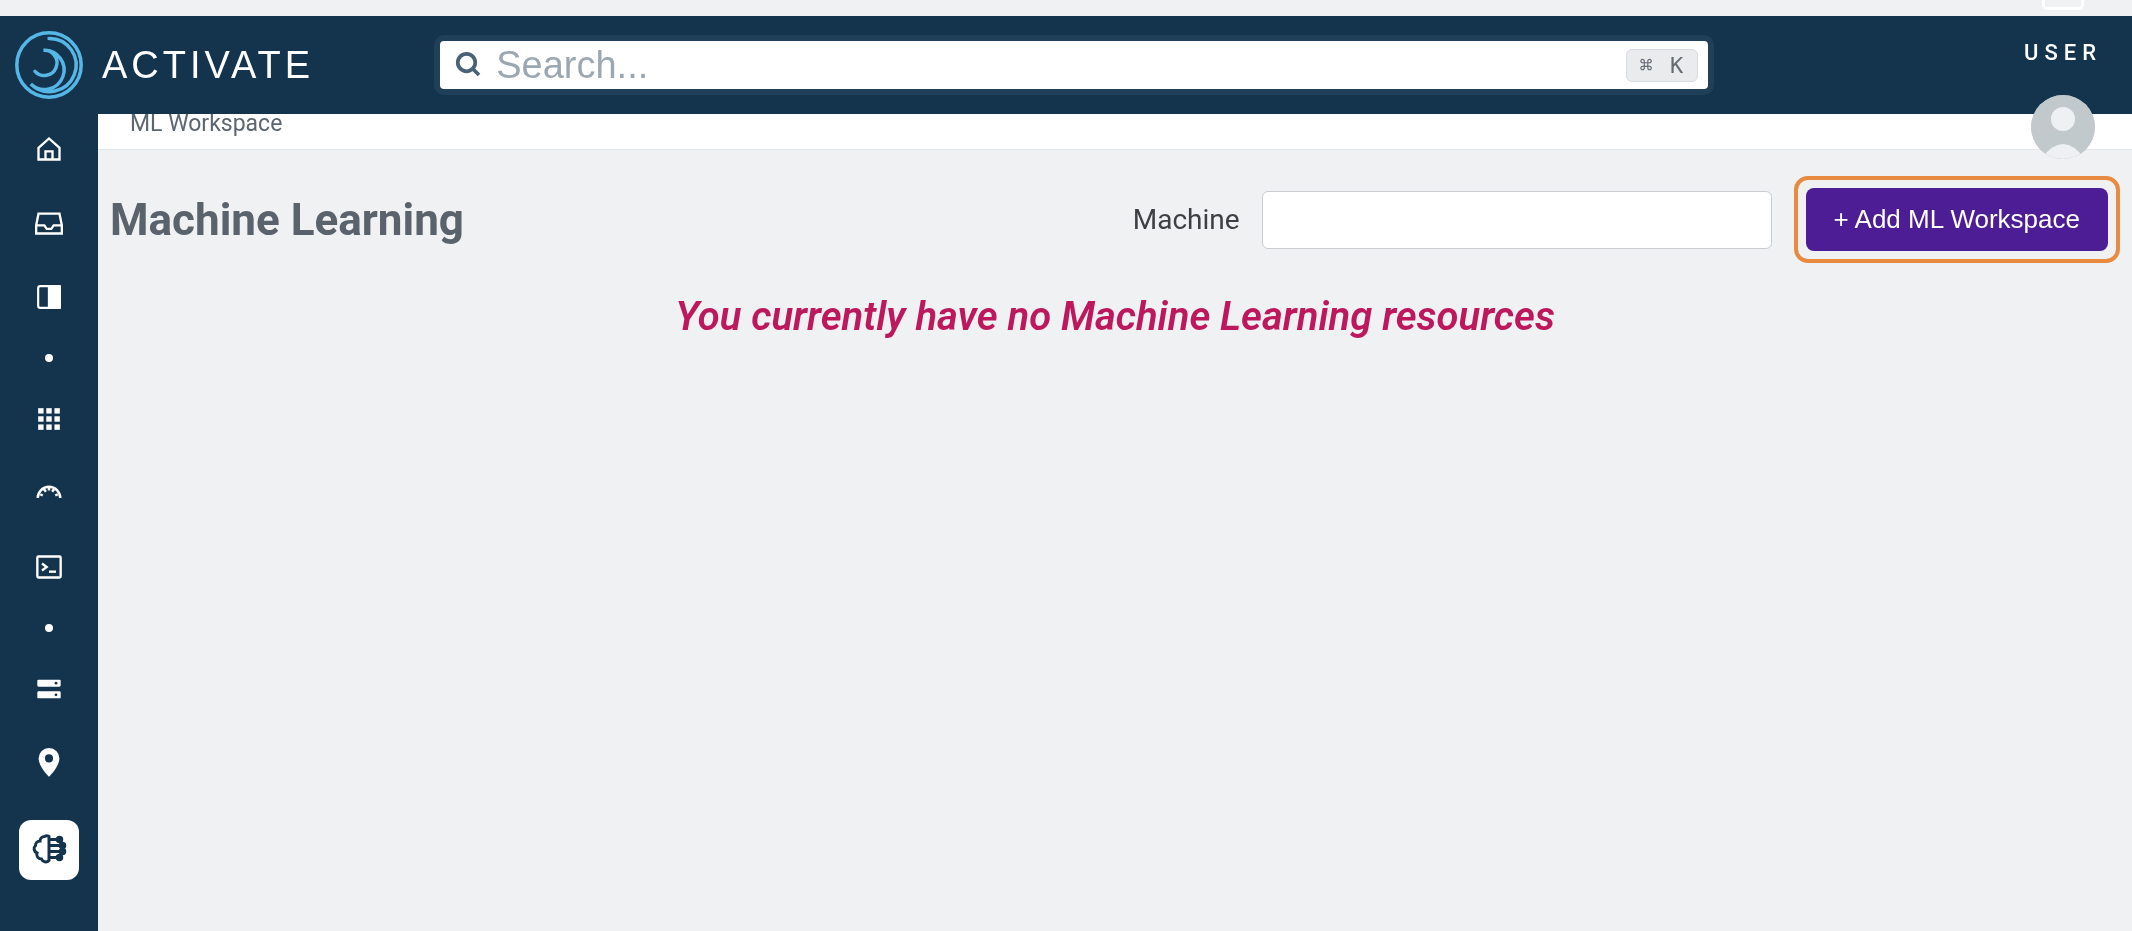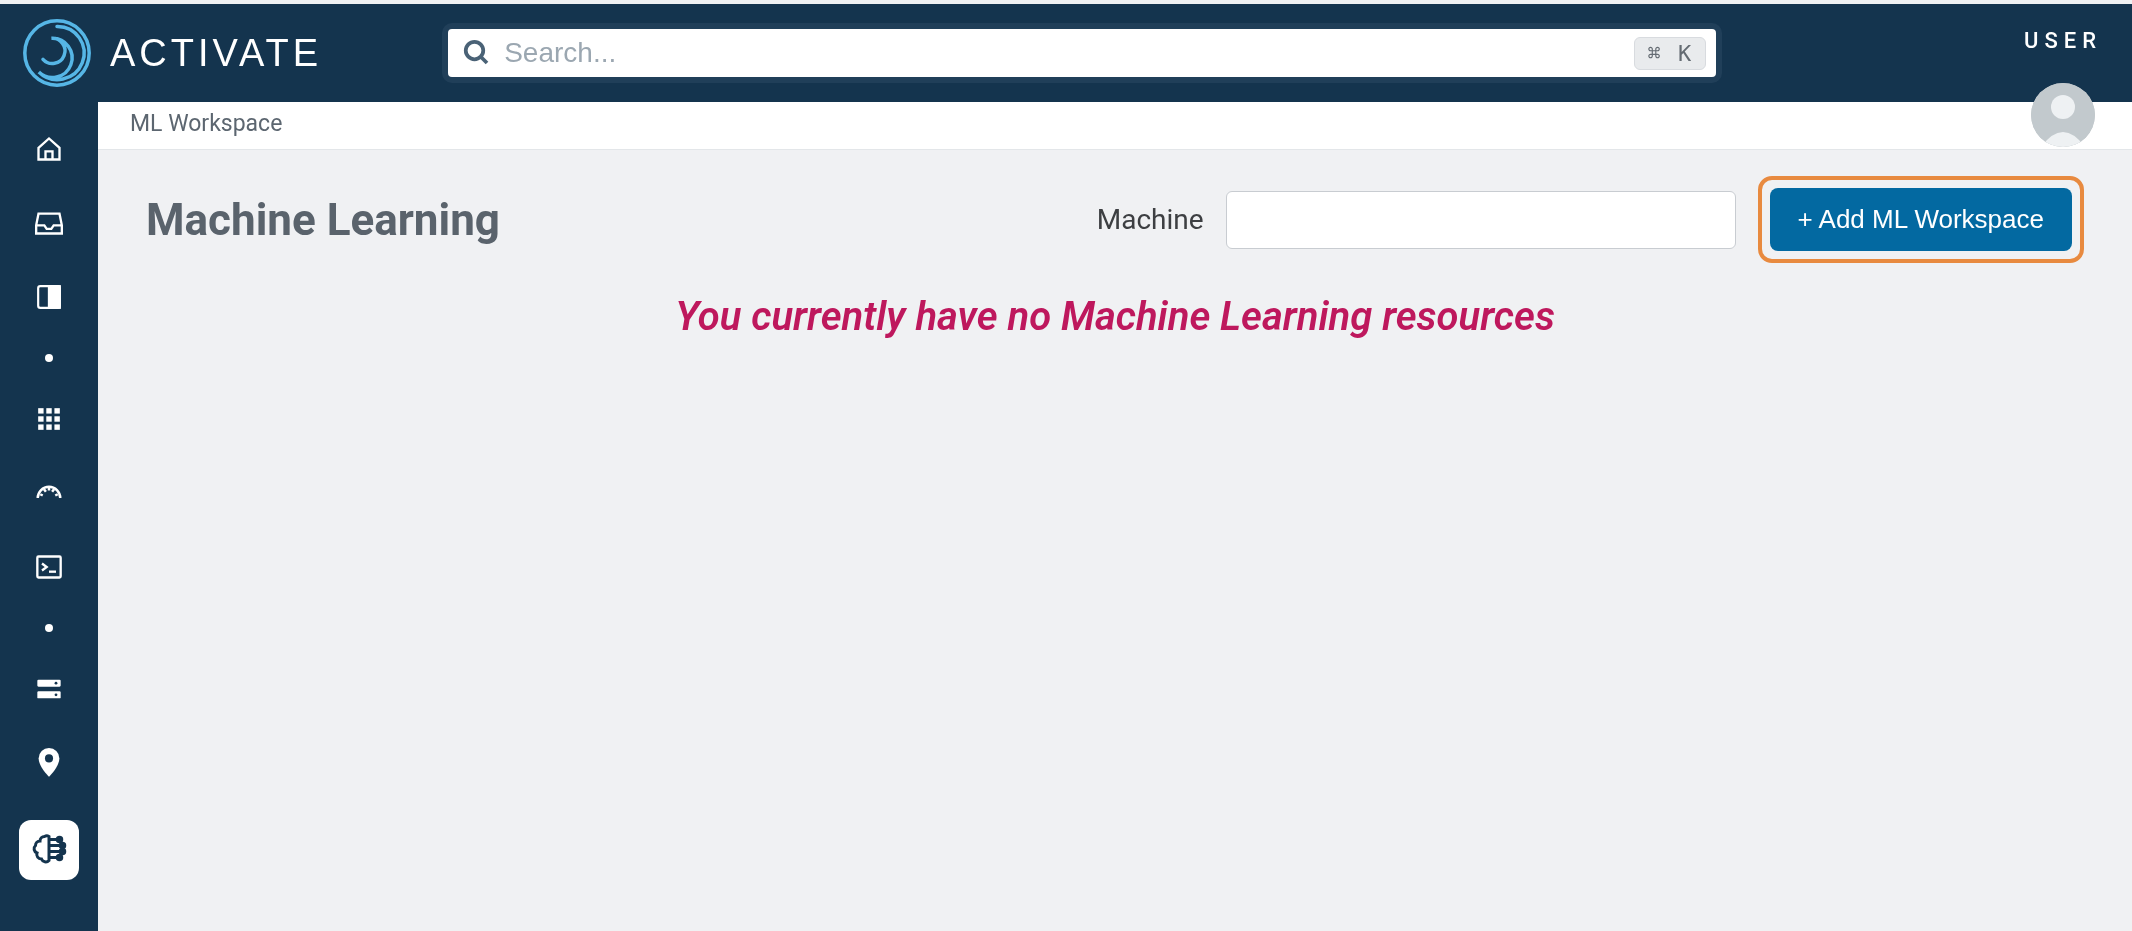--- a/index.html
+++ b/index.html
@@ -5,27 +5,27 @@
     * { margin: 0; padding: 0; box-sizing: border-box; }
     body {
       font-family: -apple-system, BlinkMacSystemFont, "Segoe UI", Roboto, "Helvetica Neue", Arial, sans-serif;
       background: #f0f1f3;
       overflow: hidden;
       width: 2132px;
       height: 931px;
     }
     
     .header {
-      position: fixed; top:4px; left:0; right:0;
+      position: fixed; top:16px; left:0; right:0;
       height: 98px;
       background: #14344e;
       display: flex;
       align-items: center;
       z-index: 100;
-      padding: 0 30px 0 16px;
+      padding: 0 30px 0 8px;
     }
     .logo-wrap {
       display: flex; align-items: center; gap: 18px;
       flex: 0 0 auto;
       margin-left: 6px;
       margin-right: 120px;
     }
     .logo-spiral {
       width: 70px; height: 70px;
     }
@@ -48,21 +48,21 @@
       padding: 0 10px 0 14px;
     }
     .search-icon {
       color: #4a6276;
       flex:0 0 auto;
       margin-right: 12px;
     }
     .search-input {
       flex:1 1 auto;
       border:none; outline:none;
-      font-size: 28px;
+      font-size: 38px;
       color:#333;
       background:transparent;
     }
     .search-input::placeholder { color:#9ba7b1; }
     .kbd-hint {
       flex:0 0 auto;
       background:#e9ebed;
       border:1px solid #d8dbdf;
       border-radius:6px;
       padding:3px 12px;
@@ -131,21 +131,21 @@
       overflow:auto;
     }
     .breadcrumb-bar {
       background:#fff;
       border-bottom: 1px solid #e3e6e9;
       padding: 12px 32px;
       font-size: 23px;
       color:#5c6670;
     }
     .content {
-      padding: 26px 48px;
+      padding: 26px 12px;
     }
     .content-head {
       display:flex;
       align-items:center;
       gap: 22px;
     }
     .page-title {
       font-size: 44px;
       font-weight:700;
       color:#5a636c;
@@ -164,21 +164,21 @@
       font-size:24px;
       padding: 0 14px;
       outline:none;
     }
     .add-btn-wrap {
       border: 4px solid #e88a3f;
       border-radius:14px;
       padding: 8px;
     }
     .add-btn {
-      background:#0369a1;
+      background:#4c1d95;
       color:#fff;
       border:none;
       border-radius:8px;
       font-size:26px;
       padding: 16px 28px;
       cursor:pointer;
       font-weight:500;
     }
     .empty-state {
       margin-top: 30px;

